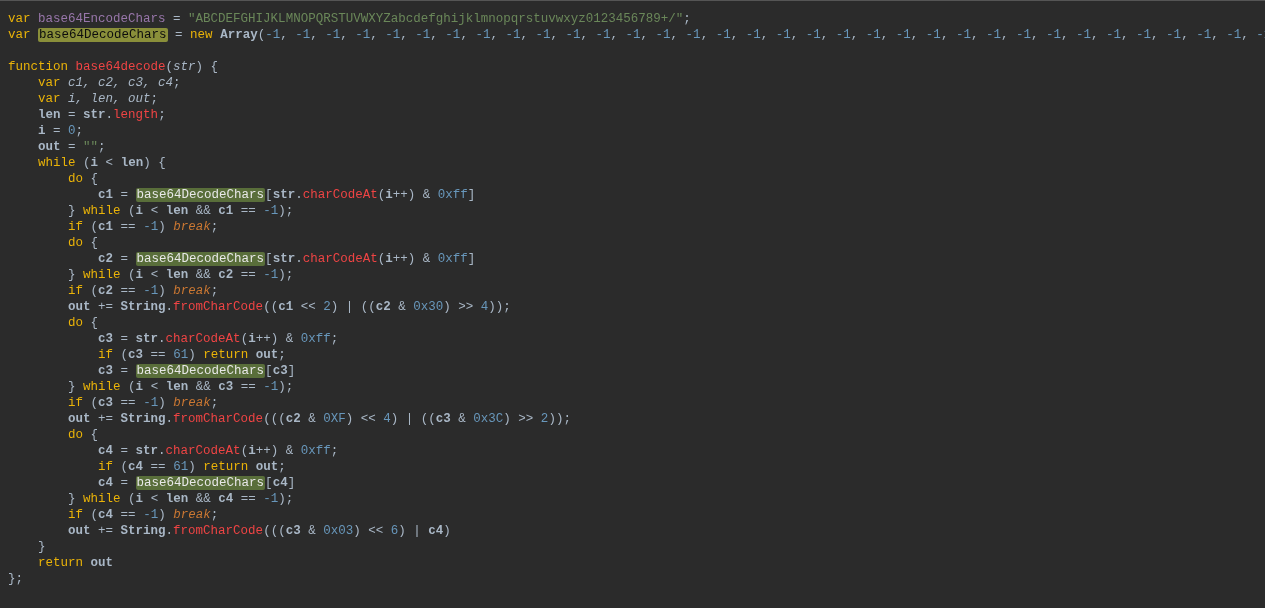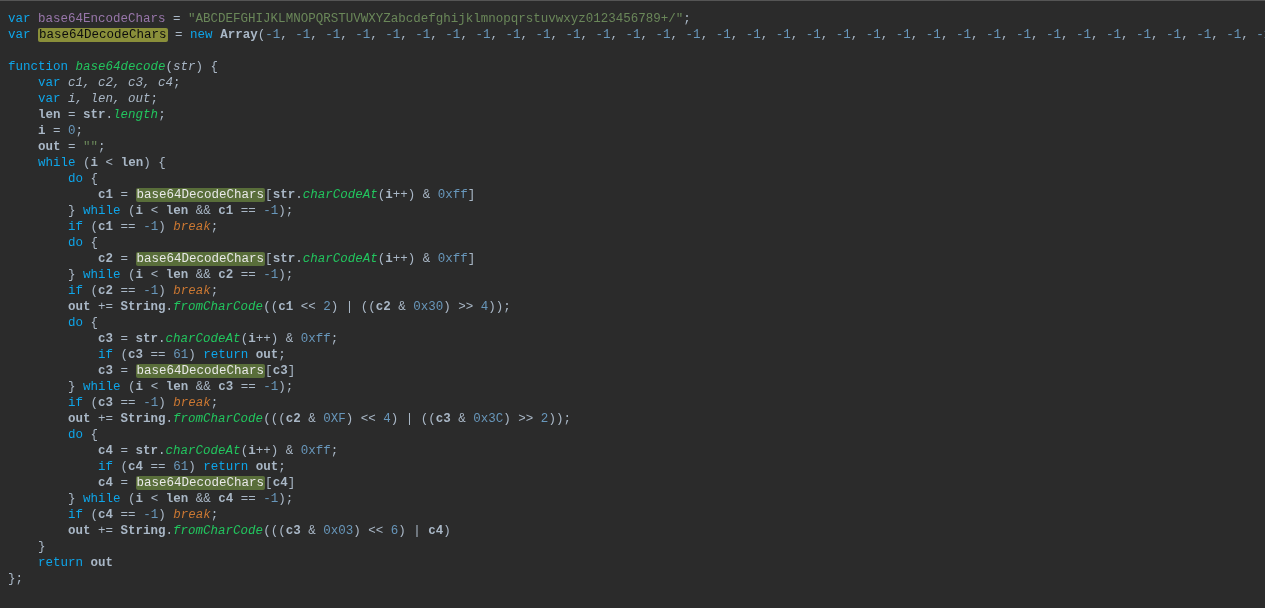--- a/index.html
+++ b/index.html
@@ -13,23 +13,23 @@
   pre.code {
     margin: 0;
     padding: 10px 8px 10px 8px;
     font-family: Consolas, "Courier New", monospace;
     font-size: 12.5px;
     line-height: 16px;
     color: #a9b7c6;
     white-space: pre;
     border-top: 1px solid #555;
   }
-  .kw  { color: #0ea5e9; }          
+  .kw  { color: #eab308; }          
   .br  { color: #cc7832; font-style: italic; } 
-  .fn  { color: #22c55e; font-style: italic; } 
+  .fn  { color: #ef4444; } 
   .id  { color: #a9b7c6; font-weight: bold; }          
   .par { color: #a9b7c6; font-style: italic; } 
   .str { color: #6a8759; }          
   .num { color: #6897bb; }          
   .op  { color: #a9b7c6; }          
   .gl  { color: #9876aa; } 
   .hl  { background: #8a8f3a; color: #0d0d0d; border-radius: 2px; padding: 0 1px; }
   .hl2 { background: #596e3a; color: #e8e8e8; border-radius: 2px; padding: 0 1px; }
 </style>
 </head>

